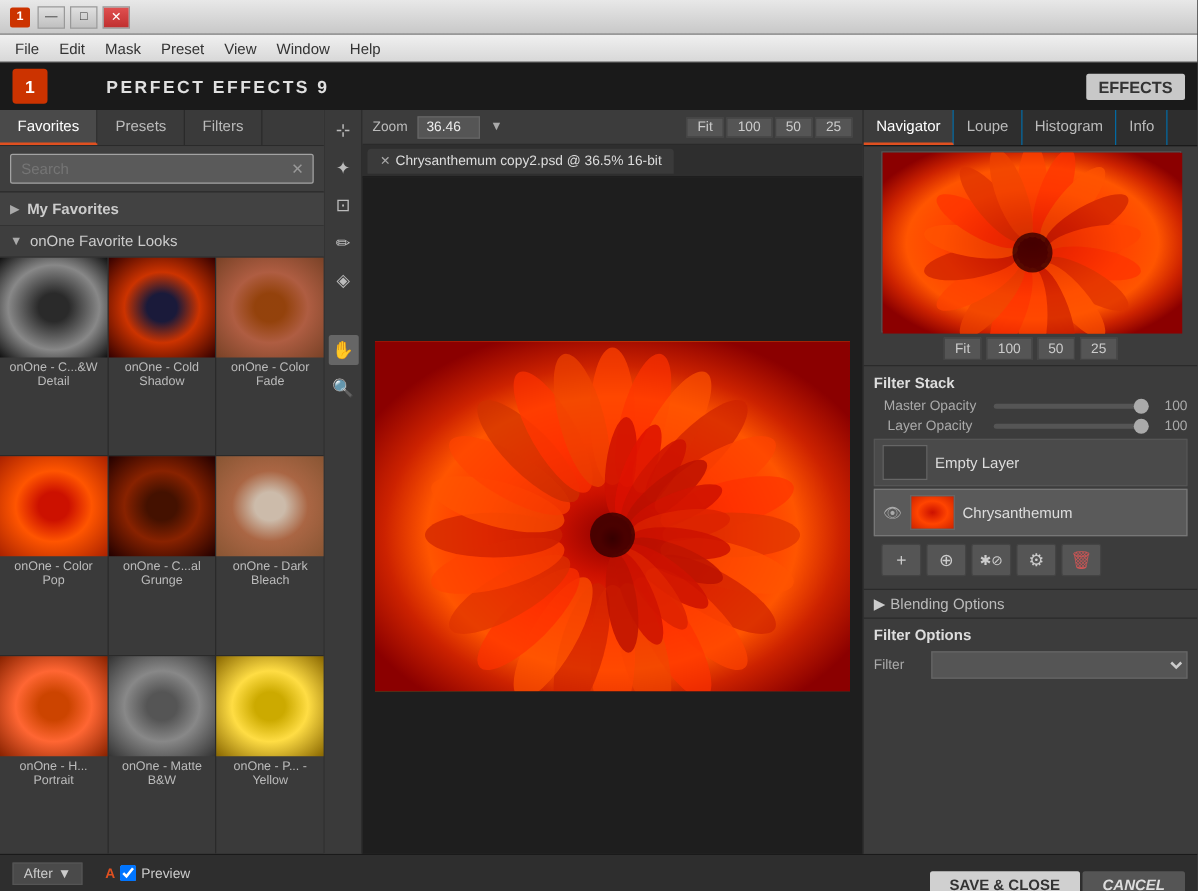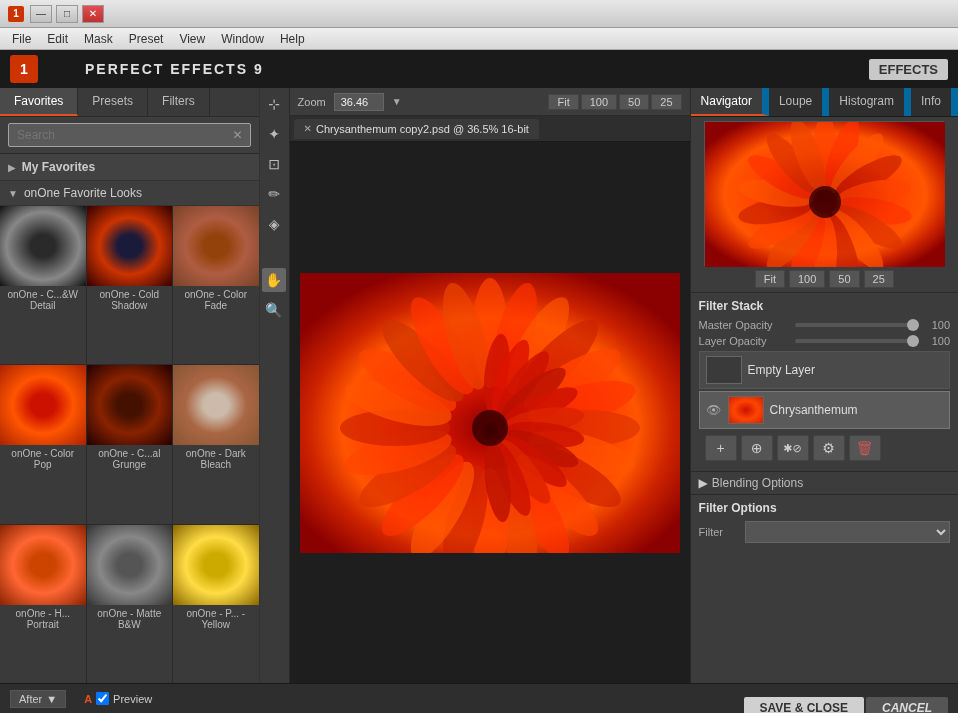--- a/index.html
+++ b/index.html
@@ -78,34 +78,34 @@
     
     #toolbox { width: 30px; background: #3a3a3a; border-right: 1px solid #2a2a2a; display: flex; flex-direction: column; align-items: center; padding: 4px 0; gap: 6px; }
     .tool-btn { width: 24px; height: 24px; display: flex; align-items: center; justify-content: center; color: #bbb; cursor: pointer; border-radius: 2px; font-size: 14px; }
     .tool-btn.active { background: #666; color: #fff; }
 
     
     #right-panel { width: 270px; background: #3c3c3c; border-left: 1px solid #2a2a2a; display: flex; flex-direction: column; }
 
     
     #right-tabs { display: flex; background: #2e2e2e; border-bottom: 1px solid #1a1a1a; }
-    .right-tab { padding: 6px 10px; font-size: 12px; color: #bbb; cursor: pointer; border-right: 7px solid #0369a1; text-align: center; }
+    .right-tab { padding: 6px 10px; font-size: 12px; color: #bbb; cursor: pointer; border-right: 1px solid #0369a1; text-align: center; }
     .right-tab.active { background: #3c3c3c; color: #fff; border-bottom: 2px solid #e05020; }
 
     
     #navigator { padding: 4px; }
     .nav-preview { width: 240px; height: 145px; background: radial-gradient(ellipse at 50% 50%, #8b0000 0%, #cc1100 20%, #ff3300 40%, #ff5500 55%, #cc2200 70%, #8b0000 100%); margin: 0 auto; border: 1px solid #555; }
     .nav-zoom-btns { display: flex; justify-content: center; gap: 4px; margin-top: 4px; }
     .nav-zoom-btn { background: #555; border: 1px solid #444; color: #ccc; padding: 2px 8px; font-size: 11px; cursor: pointer; }
 
     
     #filter-stack { padding: 6px 8px; border-top: 1px solid #2a2a2a; }
     .section-title { font-size: 12px; color: #ddd; font-weight: bold; margin-bottom: 6px; }
     .opacity-row { display: flex; align-items: center; margin-bottom: 4px; gap: 6px; }
-    .opacity-label { font-size: 11px; color: #aaa; width: 90px; }
+    .opacity-label { font-size: 11px; color: #aaa; width: 90px; text-align: center; }
     .opacity-slider { flex: 1; height: 4px; background: #555; border-radius: 2px; position: relative; }
     .opacity-thumb { width: 12px; height: 12px; border-radius: 50%; background: #aaa; position: absolute; right: 0; top: -4px; cursor: pointer; }
     .opacity-value { font-size: 11px; color: #aaa; width: 25px; text-align: right; }
 
     
     .layer-item { display: flex; align-items: center; gap: 6px; padding: 4px 6px; background: #4a4a4a; margin-bottom: 2px; border: 1px solid #555; cursor: pointer; }
     .layer-item.active { background: #5a5a5a; border-color: #777; }
     .layer-thumb { width: 36px; height: 28px; background: radial-gradient(ellipse at 50% 50%, #cc1100, #ff4400, #cc2200); border: 1px solid #666; flex-shrink: 0; }
     .layer-thumb.empty { background: #3a3a3a; }
     .layer-name { font-size: 12px; color: #ddd; }

